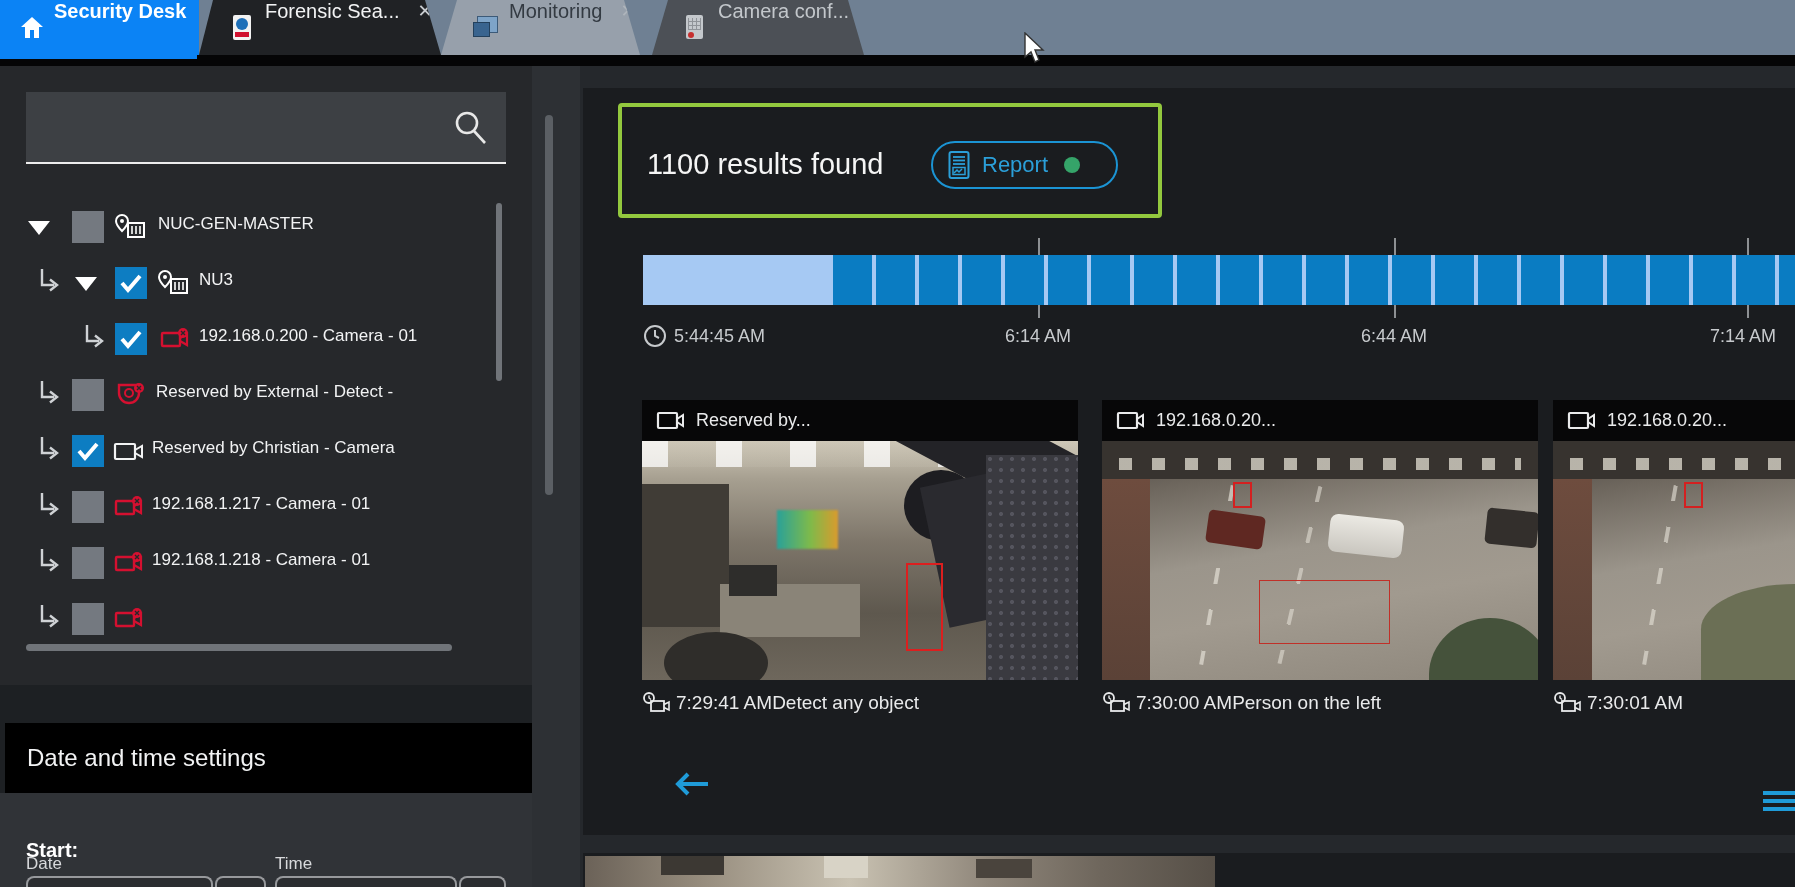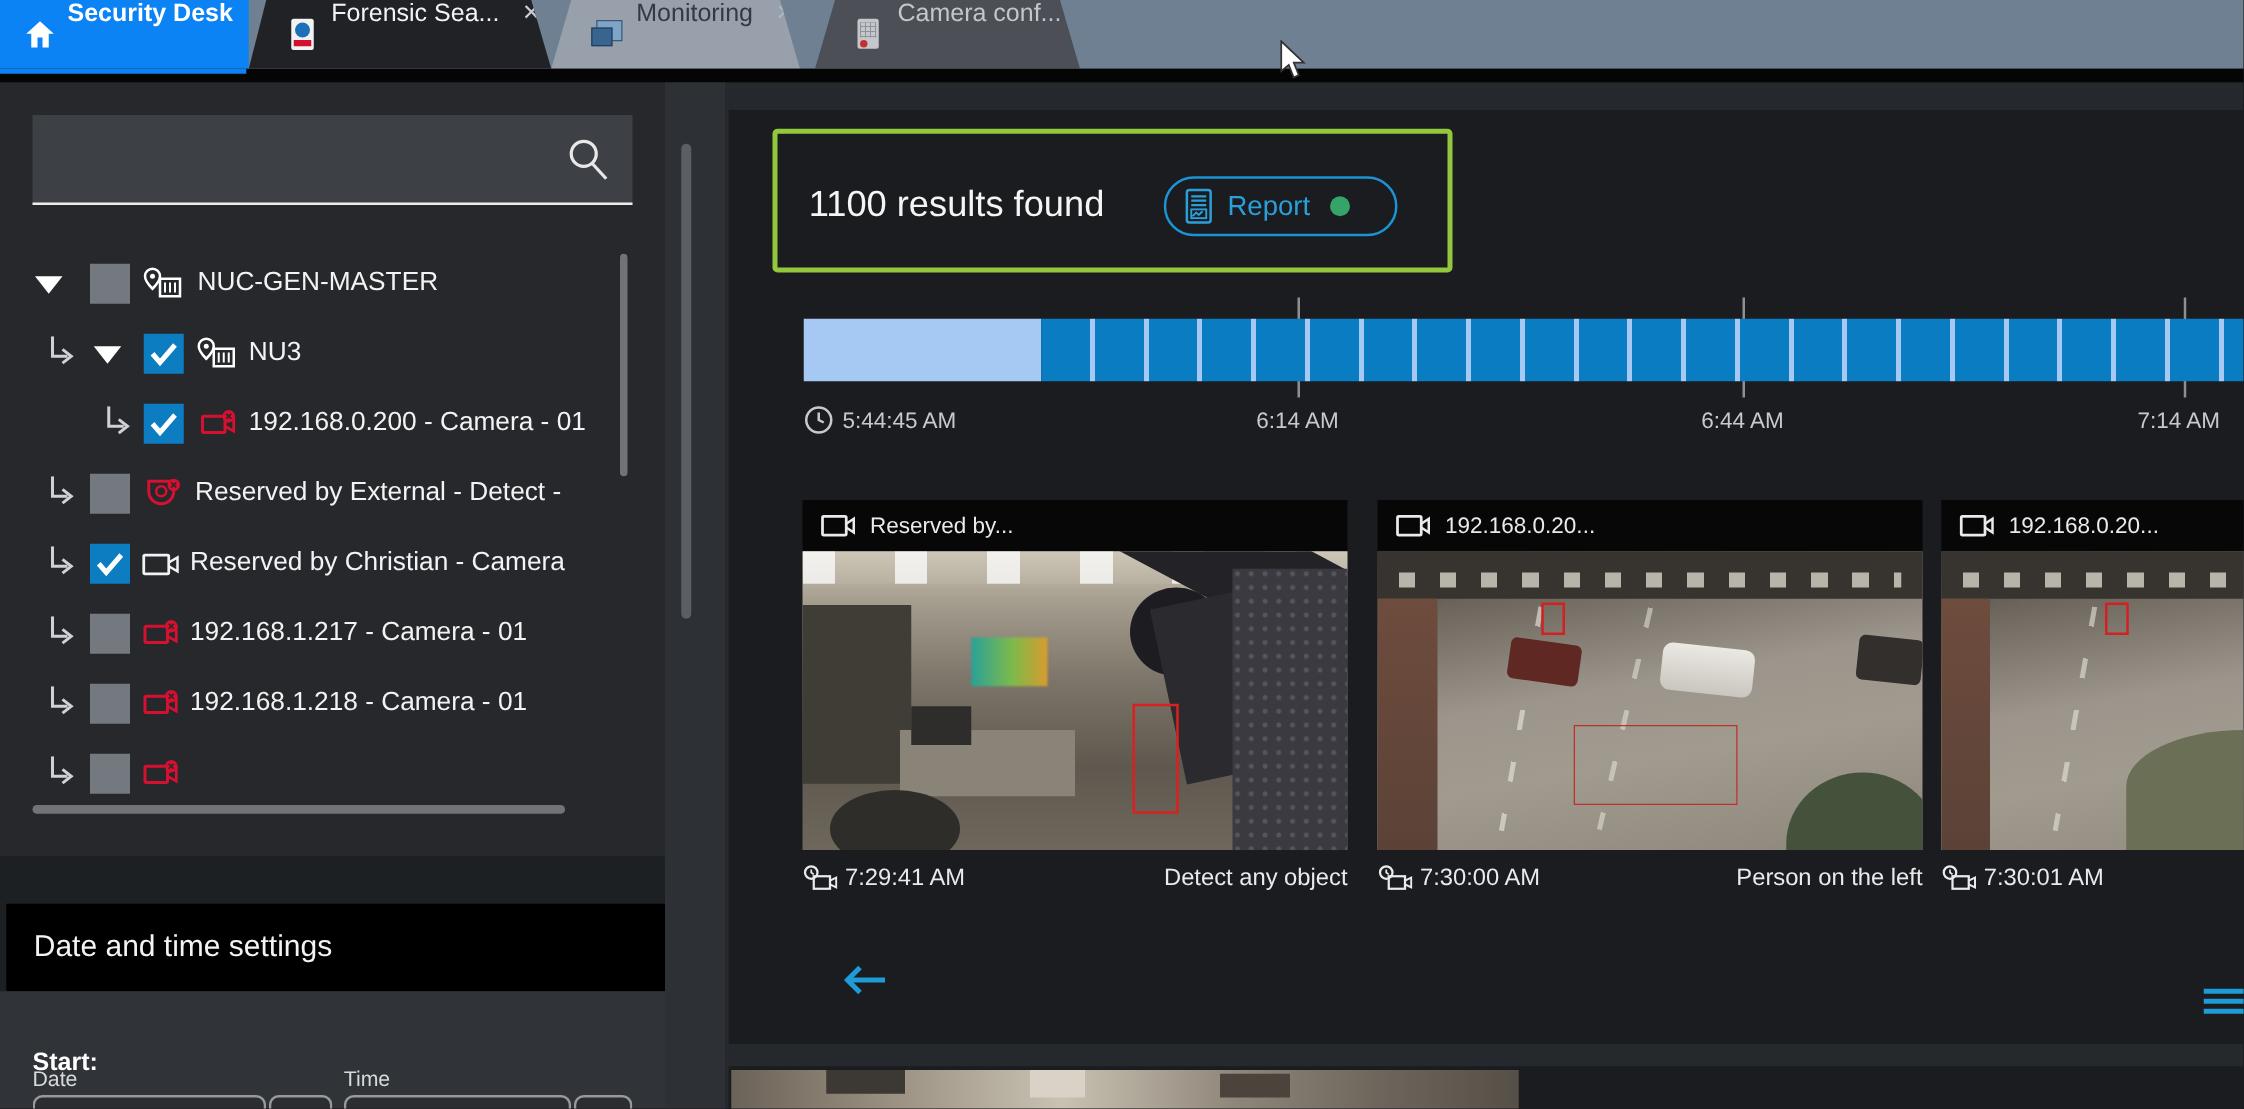--- a/index.html
+++ b/index.html
@@ -9,21 +9,21 @@
   
   #tabbar{left:0;top:0;width:1795px;height:55px;background:#6f8093;}
   .tab{top:0;height:55px;display:flex;}
   .tab-label{font-size:20px;white-space:nowrap;}
   .tab-close{font-size:18px;margin-left:18px;}
   
   #side-panel{left:0;top:66px;width:532px;height:619px;background:#26282b;}
   #date-panel{left:0;top:793px;width:532px;height:94px;background:#303337;}
   #dt-header{left:5px;top:723px;width:527px;height:70px;background:#000;display:flex;align-items:center;}
   .searchbox{left:26px;top:92px;width:480px;height:70px;background:#3d4044;border-bottom:2px solid #ededed;}
-  .tree-label{font-size:21px;color:#f2f3f4;white-space:nowrap;}
+  .tree-label{font-size:17px;color:#f2f3f4;white-space:nowrap;}
   .cb{width:32px;height:32px;}
   .cb.on{background:#0d7dc2;}
   .cb.off{background:#747980;}
   .tri{width:0;height:0;border-left:11px solid transparent;border-right:11px solid transparent;border-top:14px solid #fff;}
   .sb-label{font-size:17px;color:#d7d9db;}
   .inbox{background:#2b2d30;border:2px solid #97999c;border-bottom:none;border-radius:8px 8px 0 0;height:24px;}
   
   #main-bg{left:532px;top:66px;width:1263px;height:821px;background:#25282c;}
   #gutter{left:532px;top:66px;width:48px;height:821px;background:#2d3034;}
   #main-panel{left:583px;top:88px;width:1212px;height:747px;background:#1a1c1f;}
@@ -32,21 +32,21 @@
   #results-text{font-size:29px;color:#f5f5f5;}
   #report-btn{left:931px;top:141px;width:187px;height:48px;border:2px solid #1b94d4;border-radius:24px;
               box-sizing:border-box;display:flex;align-items:center;padding-left:15px;background:transparent;}
   #report-btn span{font-size:22px;color:#2b9fd9;margin-left:12px;}
   .tick{width:2px;top:238px;height:80px;background:#8d9093;}
   .tl-label{font-size:18px;color:#c7cacd;white-space:nowrap;}
   .card{position:absolute;top:400px;width:436px;height:320px;}
   .card-head{position:absolute;left:0;top:0;width:100%;height:41px;background:#070708;display:flex;align-items:center;}
   .card-head span{font-size:18px;color:#e9eaeb;margin-left:10px;}
   .card-img{position:absolute;left:0;top:41px;width:100%;height:239px;overflow:hidden;}
-  .card-foot{position:absolute;left:0;top:290px;width:100%;height:26px;display:flex;align-items:center;justify-content:space-between;}
+  .card-foot{position:absolute;left:0;top:290px;width:100%;height:26px;display:flex;align-items:center;justify-content:flex-start;}
   .foot-time{display:flex;align-items:center;font-size:19px;color:#e9eaeb;}
   .foot-time span{margin-left:6px;}
   .foot-desc{font-size:19px;color:#e9eaeb;}
   .ci{position:absolute;}
   .thumb{width:8px;border-radius:4px;background:#5b5f64;}
 </style>
 </head>
 <body>
 
 <div id="stage">

